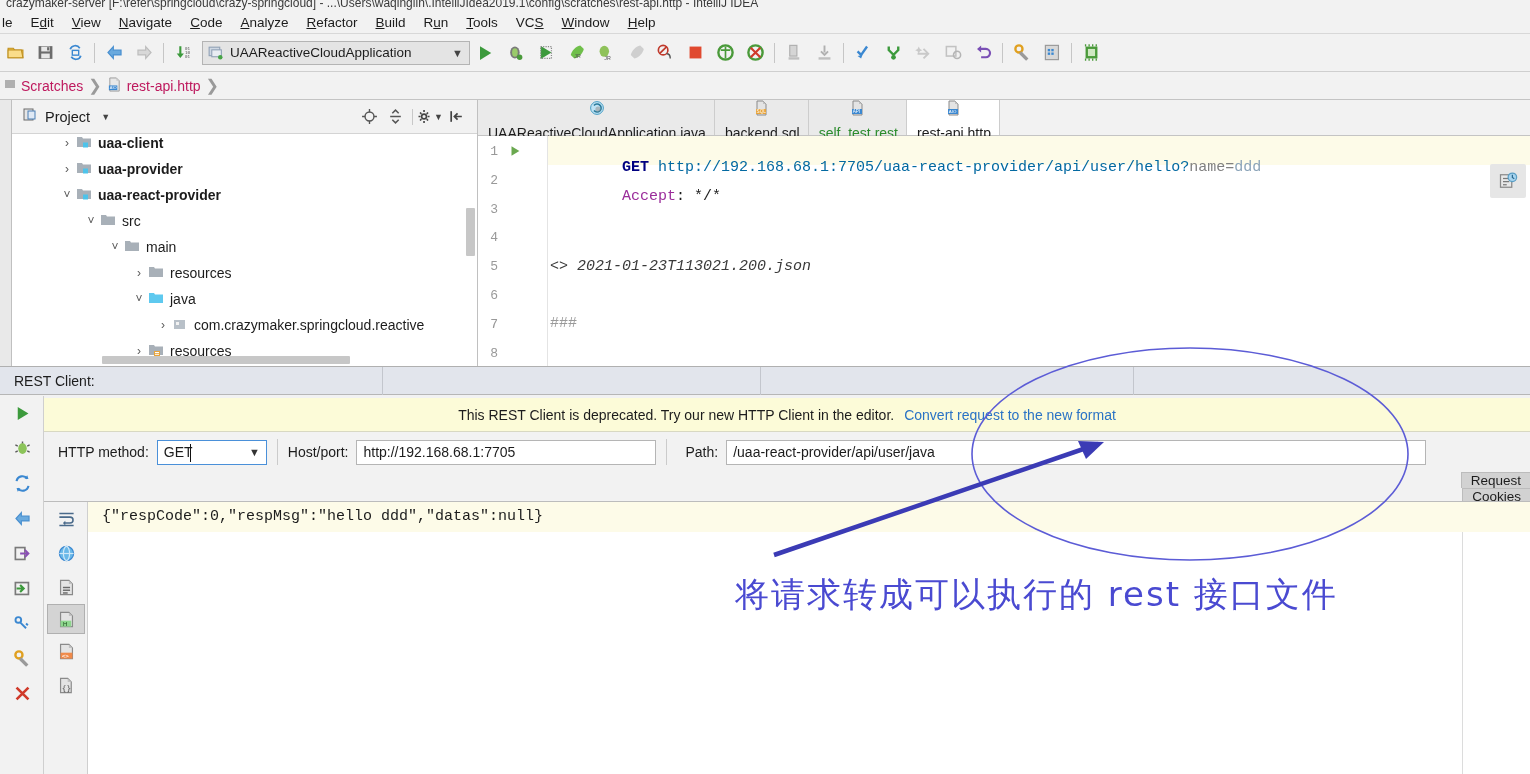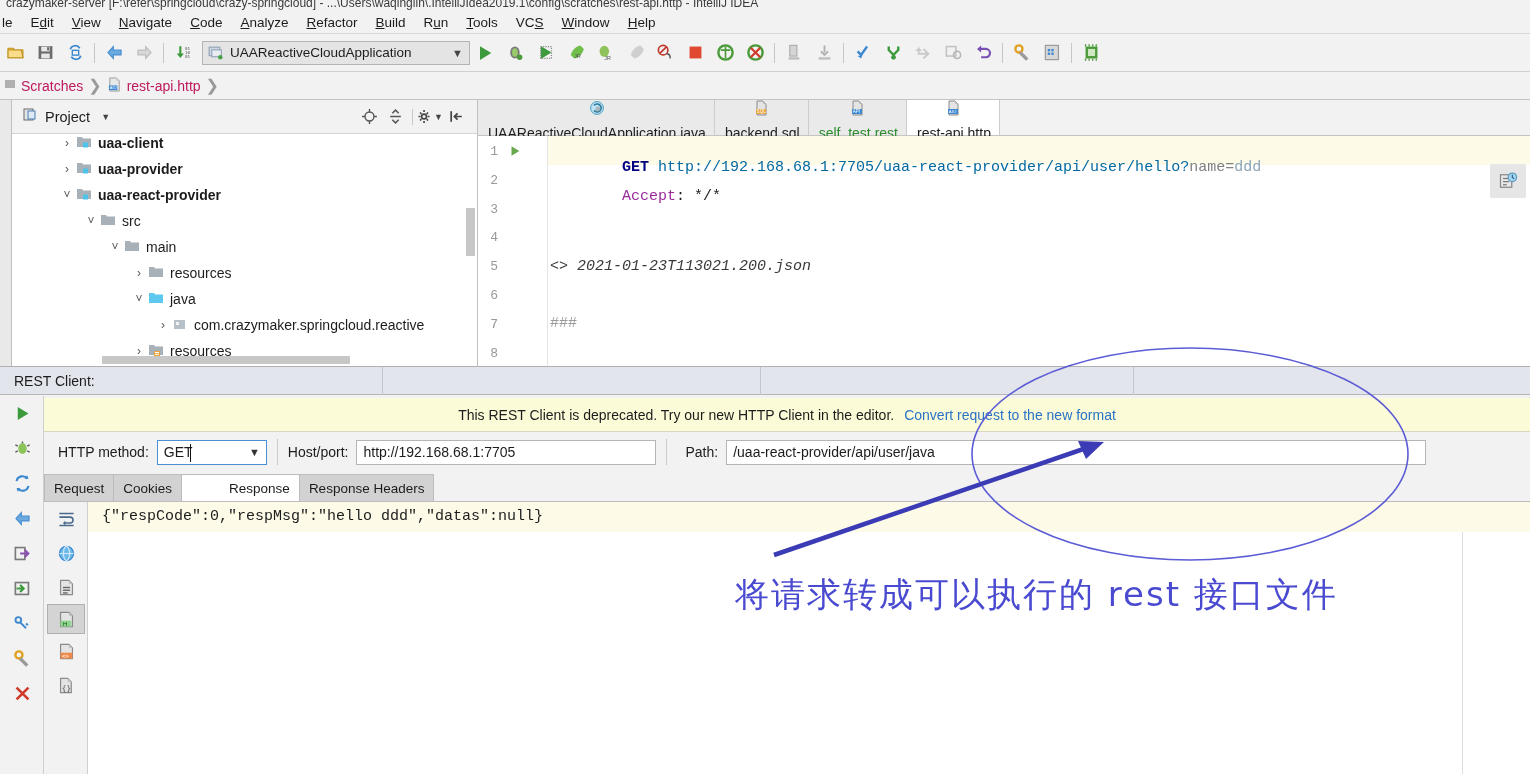--- a/index.html
+++ b/index.html
@@ -143,21 +143,21 @@
   .combo .caret{ position:absolute; right:6px; font-size:11px; color:#333; }
   .combo .caretcursor{ position:absolute; left:32px; top:3px; width:1px; height:18px; background:#111; }
   .tfield{
     height:25px; background:#fff; border:1px solid #b5b5b5;
     display:flex; align-items:center; padding:0 6px; font-size:14px; color:#1c1c1c;
   }
   #hostfield{ width:300px; }
   #pathfield{ width:700px; }
   .rowsep{ width:1px; height:26px; background:#cbcbcb; margin:0 10px; }
 
-  #subtabs{ position:absolute; left:44px; top:105px; width:1486px; height:30px; background:#f2f2f2; display:flex; align-items:flex-end; }
+  #subtabs{ position:absolute; left:44px; top:105px; width:1486px; height:30px; background:#f2f2f2; display:flex; align-items:flex-end;flex-direction:column; }
   .stab{
     height:28px; padding:0 9px; display:flex; align-items:center; font-size:13.5px;
     background:#d2d2d2; border:1px solid #bcbcbc; border-bottom:none; margin-right:-1px; cursor:default;
   }
   .stab.active{ background:#fff;padding-left:47px; }
 
   #respbody{ position:absolute; left:44px; top:134px; width:1486px; height:274px; background:#fff; border-top:1px solid #bcbcbc; }
   #resptools{ position:absolute; left:0; top:0; width:44px; height:274px; background:#f2f2f2; border-right:1px solid #cfcfcf; }
   #resptools .rbtn{ width:44px; height:34px; display:flex; align-items:center; justify-content:center; }
   #resptools .rbtn.sel{ background:#d4d4d4; border:1px solid #b0b0b0; width:38px; margin-left:3px; height:30px; }

